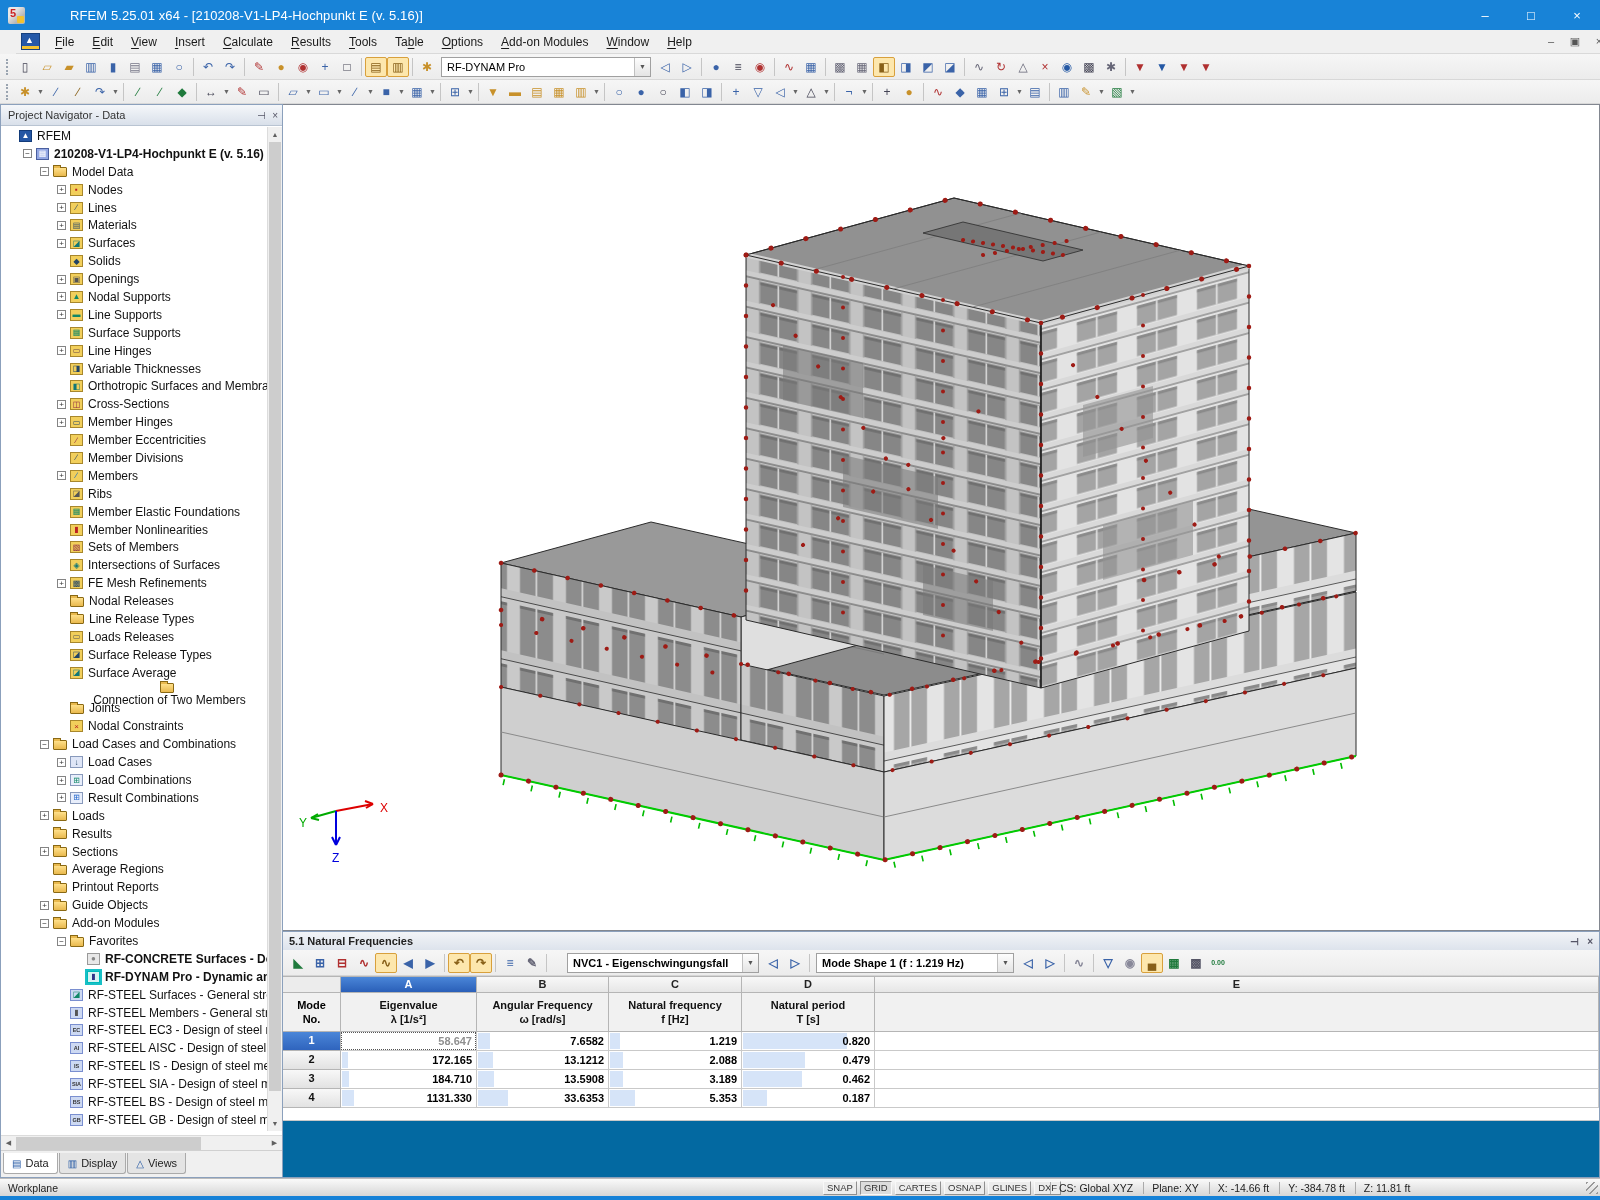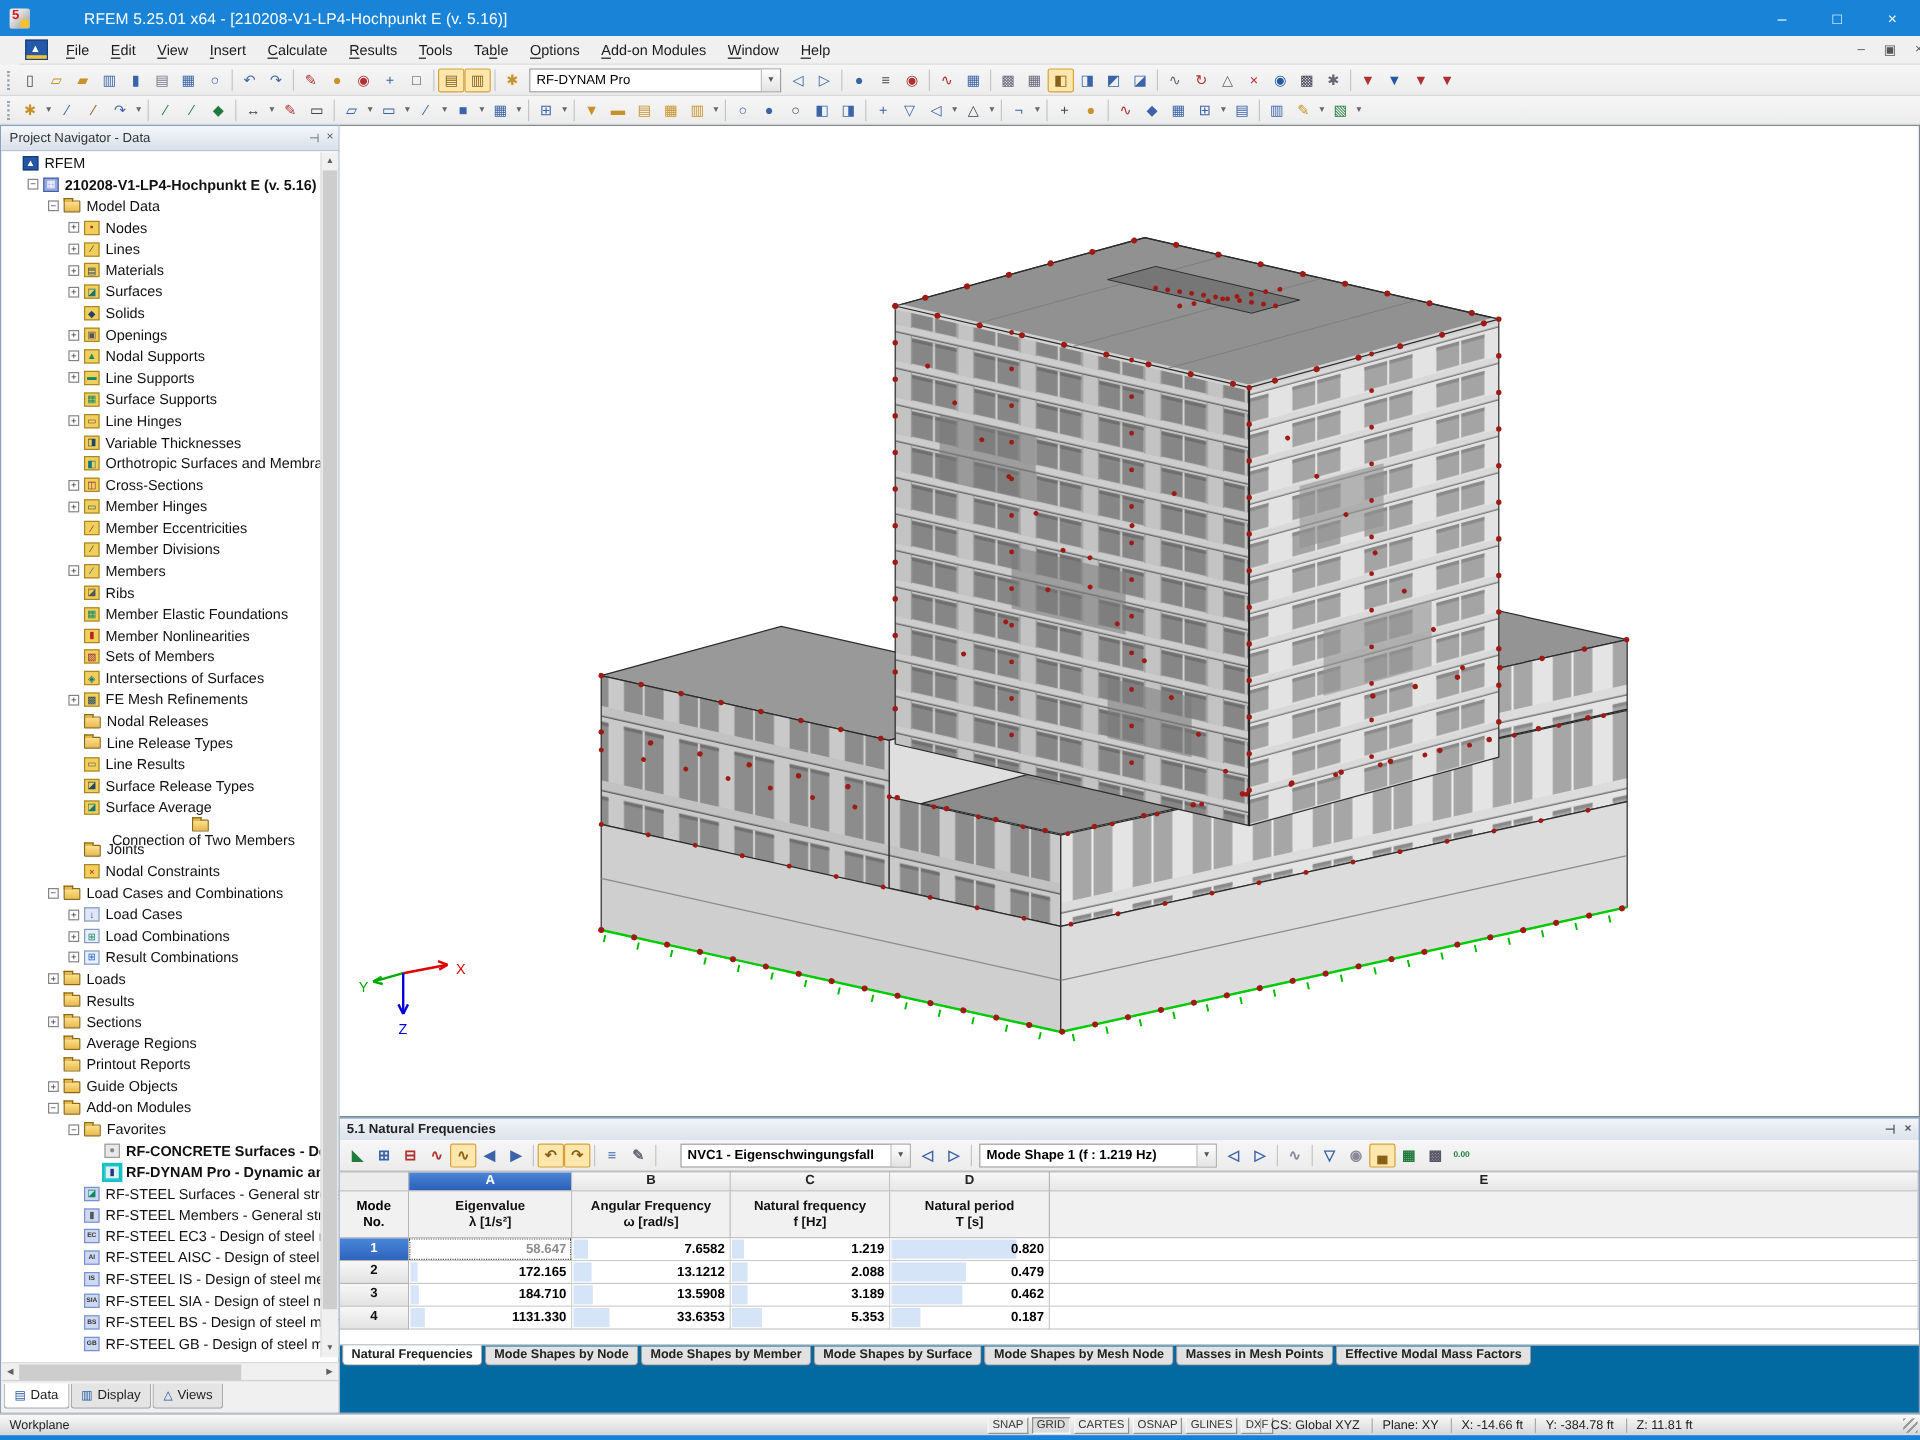--- a/index.html
+++ b/index.html
@@ -429,21 +429,21 @@
             <span class="tree-label">Nodal Releases</span>
           </div>
           <div class="tree-row" style="padding-left: 56px;">
             <span class="tree-noexp"></span>
             <span class="icon-folder"></span>
             <span class="tree-label">Line Release Types</span>
           </div>
           <div class="tree-row" style="padding-left: 56px;">
             <span class="tree-noexp"></span>
             <span class="tree-icon" style="background: rgb(242, 207, 91); border-color: rgb(168, 135, 44); color: rgb(85, 85, 85);">▭</span>
-            <span class="tree-label">Line Results</span>
+            <span class="tree-label">Loads Releases</span>
           </div>
           <div class="tree-row" style="padding-left: 56px;">
             <span class="tree-noexp"></span>
             <span class="tree-icon" style="background: rgb(242, 207, 91); border-color: rgb(168, 135, 44); color: rgb(34, 68, 102);">◪</span>
             <span class="tree-label">Surface Release Types</span>
           </div>
           <div class="tree-row" style="padding-left: 56px;">
             <span class="tree-noexp"></span>
             <span class="tree-icon" style="background: rgb(242, 207, 91); border-color: rgb(168, 135, 44); color: rgb(17, 119, 119);">◪</span>
             <span class="tree-label">Surface Average</span>
@@ -876,29 +876,20 @@
                   <div class="bar" style="width: 24px;"></div>
                   <span class="val">0.187</span>
                 </div>
                 <div class="gr-cell fill">
                   <span class="val"></span>
                 </div>
               </div>
             </div>
           <div class="grid-filler"></div>
         </div>
-        <div class="tp-tabs">
-            <div class="tp-tab active">Natural Frequencies</div>
-            <div class="tp-tab">Mode Shapes by Node</div>
-            <div class="tp-tab">Mode Shapes by Member</div>
-            <div class="tp-tab">Mode Shapes by Surface</div>
-            <div class="tp-tab">Mode Shapes by Mesh Node</div>
-            <div class="tp-tab">Masses in Mesh Points</div>
-            <div class="tp-tab">Effective Modal Mass Factors</div>
-          </div>
       </div>
     </div>
   </div>
 
   <div class="statusbar">
     <div class="sb-item" style="left:8px">Workplane</div>
     <div class="sb-item sb-toggles" style="left:823px">
         <div class="sb-toggle">SNAP</div>
         <div class="sb-toggle active">GRID</div>
         <div class="sb-toggle">CARTES</div>

